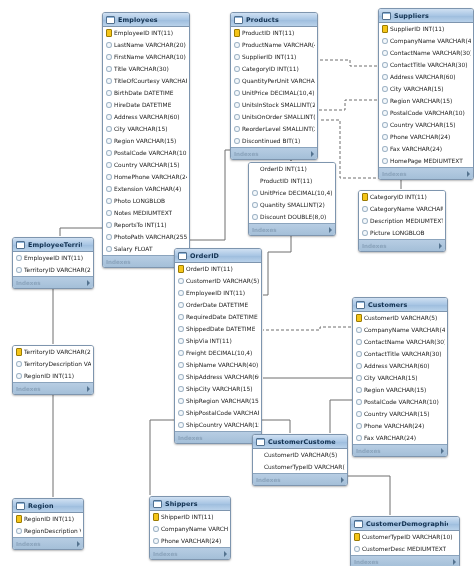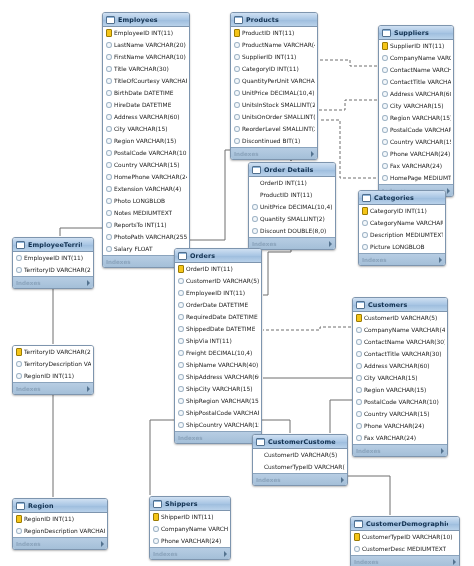--- a/index.html
+++ b/index.html
@@ -339,21 +339,21 @@
             <span class="key-fk"></span>
           </span>
           <span class="ctext">Salary FLOAT</span>
         </div>
       </div>
       <div class="tbl-footer">
         <span>Indexes</span>
         <span class="foot-caret"></span>
       </div>
     </div>
-    <div class="table" style="left: 378px; top: 25px; width: 76px;">
+    <div class="table" style="left: 378px; top: 8px; width: 96px;">
       <div class="tbl-header">
         <span class="tbl-icon"></span>
         <span class="tbl-title">Suppliers</span>
         <span class="tbl-caret"></span>
       </div>
       <div class="cols">
         <div class="col">
           <span class="cmark">
             <span class="key-pk"></span>
           </span>
@@ -425,25 +425,20 @@
           </span>
           <span class="ctext">HomePage MEDIUMTEXT</span>
         </div>
       </div>
       <div class="tbl-footer">
         <span>Indexes</span>
         <span class="foot-caret"></span>
       </div>
     </div>
     <div class="table" style="left: 248px; top: 162px; width: 88px;">
-      <div class="tbl-header">
-        <span class="tbl-icon"></span>
-        <span class="tbl-title">Order Details</span>
-        <span class="tbl-caret"></span>
-      </div>
       <div class="cols">
         <div class="col">
           <span class="cmark">
             <span class="key-none"></span>
           </span>
           <span class="ctext">OrderID INT(11)</span>
         </div>
         <div class="col">
           <span class="cmark">
             <span class="key-none"></span>
@@ -468,25 +463,20 @@
           </span>
           <span class="ctext">Discount DOUBLE(8,0)</span>
         </div>
       </div>
       <div class="tbl-footer">
         <span>Indexes</span>
         <span class="foot-caret"></span>
       </div>
     </div>
     <div class="table" style="left: 358px; top: 190px; width: 88px;">
-      <div class="tbl-header">
-        <span class="tbl-icon"></span>
-        <span class="tbl-title">Categories</span>
-        <span class="tbl-caret"></span>
-      </div>
       <div class="cols">
         <div class="col">
           <span class="cmark">
             <span class="key-pk"></span>
           </span>
           <span class="ctext">CategoryID INT(11)</span>
         </div>
         <div class="col">
           <span class="cmark">
             <span class="key-fk"></span>
@@ -532,21 +522,21 @@
         </div>
       </div>
       <div class="tbl-footer">
         <span>Indexes</span>
         <span class="foot-caret"></span>
       </div>
     </div>
     <div class="table" style="left: 174px; top: 248px; width: 88px;">
       <div class="tbl-header">
         <span class="tbl-icon"></span>
-        <span class="tbl-title">Orders</span>
+        <span class="tbl-title">OrderID</span>
         <span class="tbl-caret"></span>
       </div>
       <div class="cols">
         <div class="col">
           <span class="cmark">
             <span class="key-pk"></span>
           </span>
           <span class="ctext">OrderID INT(11)</span>
         </div>
         <div class="col">
@@ -756,21 +746,21 @@
             <span class="key-none"></span>
           </span>
           <span class="ctext">CustomerTypeID VARCHAR(10)</span>
         </div>
       </div>
       <div class="tbl-footer">
         <span>Indexes</span>
         <span class="foot-caret"></span>
       </div>
     </div>
-    <div class="table" style="left: 12px; top: 498px; width: 96px;">
+    <div class="table" style="left: 12px; top: 498px; width: 72px;">
       <div class="tbl-header">
         <span class="tbl-icon"></span>
         <span class="tbl-title">Region</span>
         <span class="tbl-caret"></span>
       </div>
       <div class="cols">
         <div class="col">
           <span class="cmark">
             <span class="key-pk"></span>
           </span>

